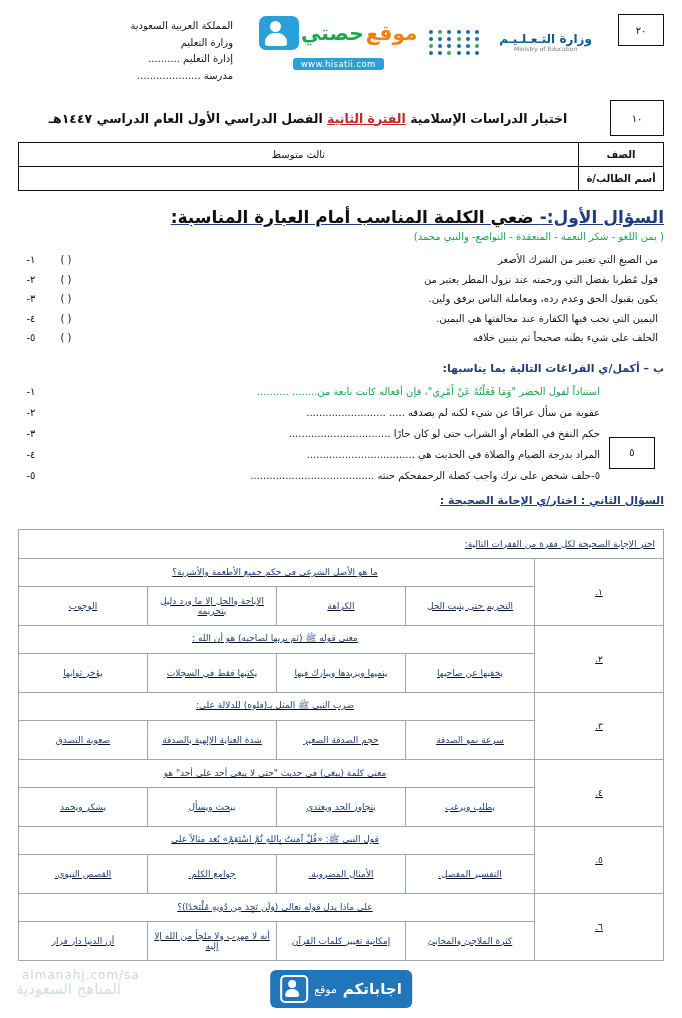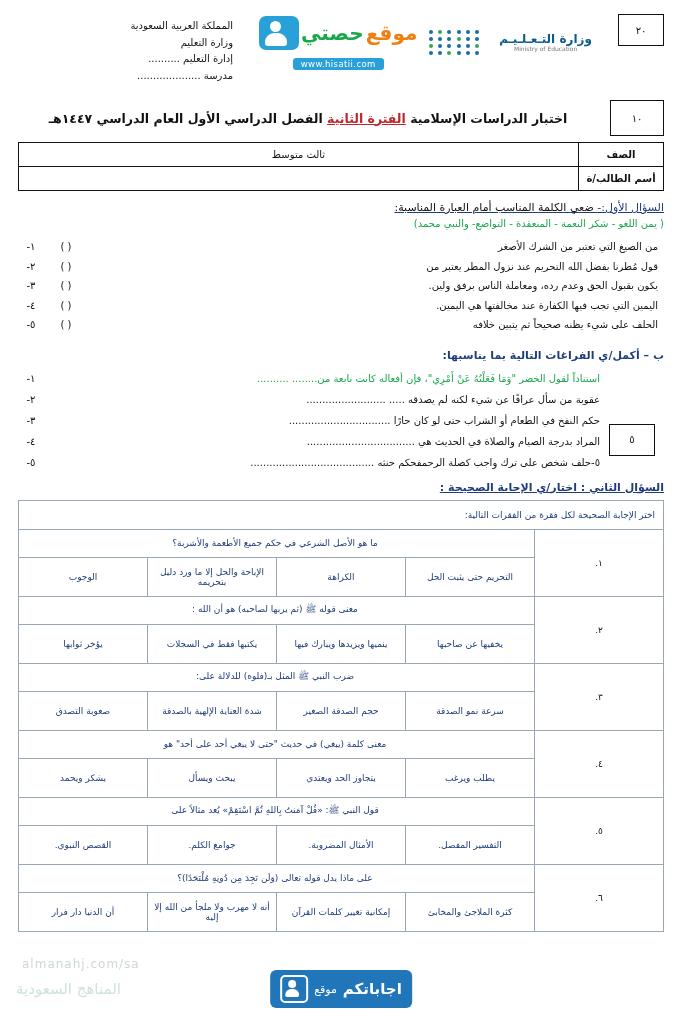--- a/index.html
+++ b/index.html
@@ -39,48 +39,48 @@
   .exam-title{flex:1;text-align:center;font-size:12.5px;font-weight:bold;}
   .exam-title .red{color:#c0272d;text-decoration:underline;}
 
   
   .info-table{width:100%;border-collapse:collapse;margin-top:6px;font-size:10px;}
   .info-table td{border:1px solid #111;padding:3px 6px;height:17px;}
   .info-table td.lbl{width:72px;text-align:center;font-weight:bold;background:#fff;}
   .info-table td.val{text-align:center;}
 
   
-  .q-head{margin-top:10px;font-size:11px;font-weight:normal;color:#1f3d7a;text-decoration:underline;}
+  .q-head{margin-top:16px;font-size:17px;font-weight:bold;color:#1f3d7a;text-decoration:underline;}
   .q-head .blk{color:#111;text-decoration:none;}
   .choices-line{text-align:right;font-size:10px;color:#1aa64b;margin:4px 0 8px 0;}
   ol.items{list-style:none;margin:0;padding:0;}
   ol.items li{font-size:10px;line-height:1.95;display:flex;flex-direction:row-reverse;align-items:baseline;}
   ol.items li .num{width:26px;flex:none;text-align:center;}
   ol.items li .paren{width:44px;flex:none;text-align:center;}
   ol.items li .txt{flex:1;text-align:right;padding-right:6px;}
 
   .sec-b{margin-top:14px;font-size:11px;font-weight:bold;color:#1f3d7a;}
   ol.fills{list-style:none;margin:6px 0 0 0;padding:0;}
   ol.fills li{font-size:10px;line-height:2.1;display:flex;flex-direction:row-reverse;}
   ol.fills li .num{width:26px;flex:none;text-align:center;}
   ol.fills li .txt{flex:1;text-align:right;}
 
   .q2-row{display:flex;flex-direction:row;align-items:center;margin-top:8px;}
   .q2-title{flex:1;text-align:right;font-size:11px;font-weight:bold;color:#1f3d7a;text-decoration:underline;}
 
   
-  table.mcq{width:100%;border-collapse:collapse;margin-top:6px;table-layout:fixed;}
+  table.mcq{width:100%;border-collapse:collapse;margin-top:22px;table-layout:fixed;text-decoration:underline;}
   table.mcq td{border:1px solid #9aa7b4;font-size:9px;padding:4px 5px;text-align:center;vertical-align:middle;color:#1f3d7a;}
   table.mcq td.idx{width:26px;font-size:9px;color:#111;}
   table.mcq td.stem{text-align:center;color:#1f3d7a;padding-right:8px;height:19px;}
   table.mcq td.opt{height:30px;color:#1f3d7a;}
   table.mcq tr.head td{text-align:right;padding-right:8px;height:20px;color:#1f3d7a;}
 
   
-  .wm{position:absolute;left:22px;bottom:47px;font-size:12px;color:#cfd8d2;letter-spacing:1px;}
+  .wm{position:absolute;left:22px;bottom:36px;font-size:12px;color:#cfd8d2;letter-spacing:1px;}
   .wm2{position:absolute;left:16px;bottom:20px;font-size:15px;color:#cfe3d8;}
   .footer-logo{position:absolute;left:50%;transform:translateX(-50%);bottom:10px;display:flex;flex-direction:row-reverse;align-items:center;gap:6px;background:#2176b9;border-radius:6px;padding:5px 10px;}
   .footer-logo .fl-icon{width:24px;height:24px;border:2px solid #fff;border-radius:5px;position:relative;}
   .footer-logo .fl-icon:before{content:"";position:absolute;left:6px;top:3px;width:8px;height:8px;border-radius:50%;background:#fff;}
   .footer-logo .fl-icon:after{content:"";position:absolute;left:3px;top:12px;width:14px;height:8px;border-radius:6px 6px 2px 2px;background:#fff;}
   .footer-logo .fl-t1{color:#fff;font-size:11px;}
   .footer-logo .fl-t2{color:#fff;font-size:15px;font-weight:bold;}
 </style>
 </head>
 <body>
@@ -169,21 +169,21 @@
 
   <ol class="items">
     <li>
       <span class="num">١-</span>
       <span class="paren">(          )</span>
       <span class="txt">من الصيغ التي تعتبر من الشرك الأصغر</span>
     </li>
     <li>
       <span class="num">٢-</span>
       <span class="paren">(          )</span>
-      <span class="txt">قول مُطرنا بفضل الله التحريم  عند نزول المطر يعتبر من</span>
+      <span class="txt">قول مُطرنا بفضل التي ورحمته  عند نزول المطر يعتبر من</span>
     </li>
     <li>
       <span class="num">٣-</span>
       <span class="paren">(          )</span>
       <span class="txt">يكون بقبول الحق وعدم رده، ومعاملة الناس برفق ولين.</span>
     </li>
     <li>
       <span class="num">٤-</span>
       <span class="paren">(          )</span>
       <span class="txt">اليمين التي تجب فيها الكفارة عند مخالفتها هي اليمين.</span>

